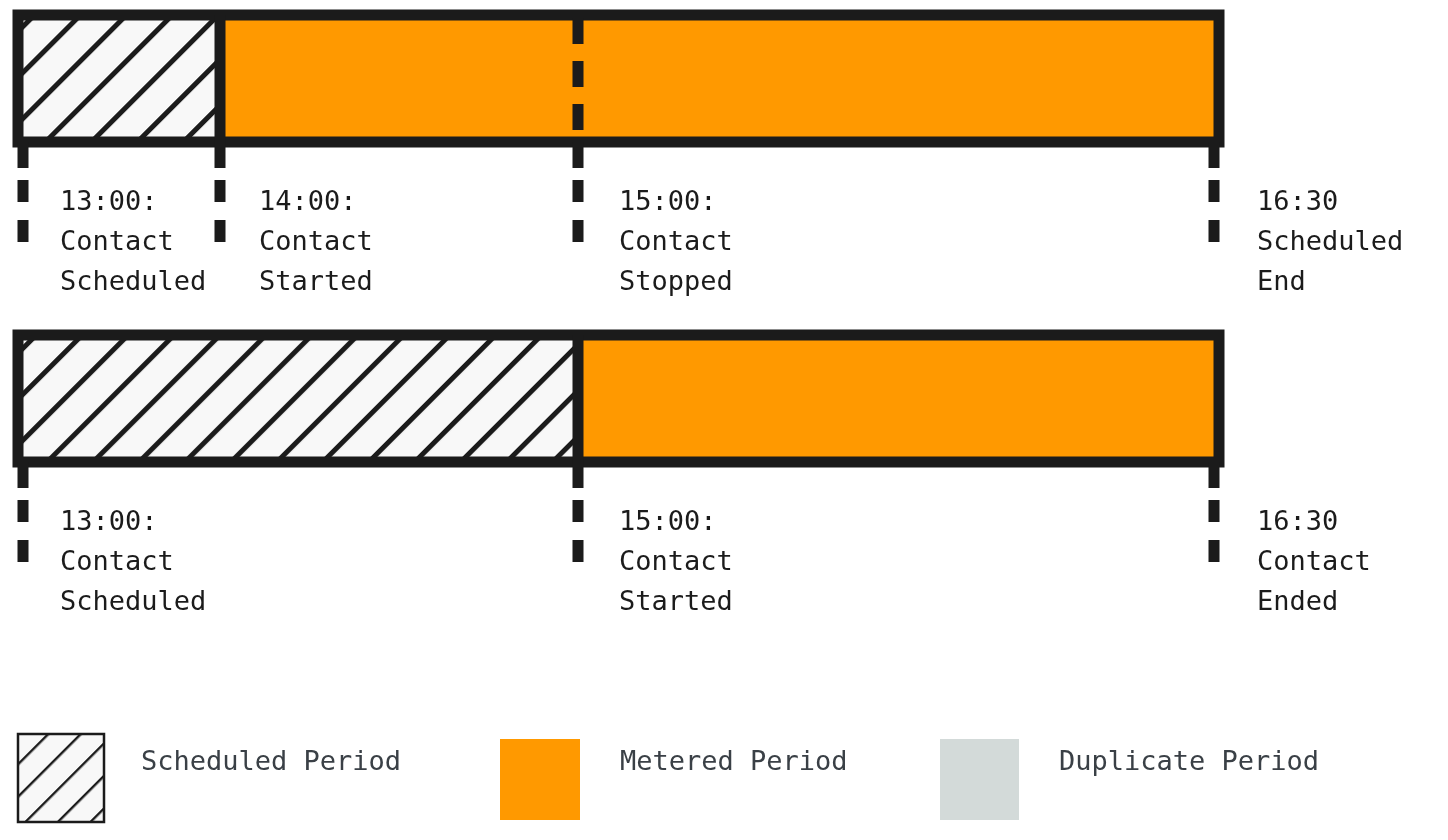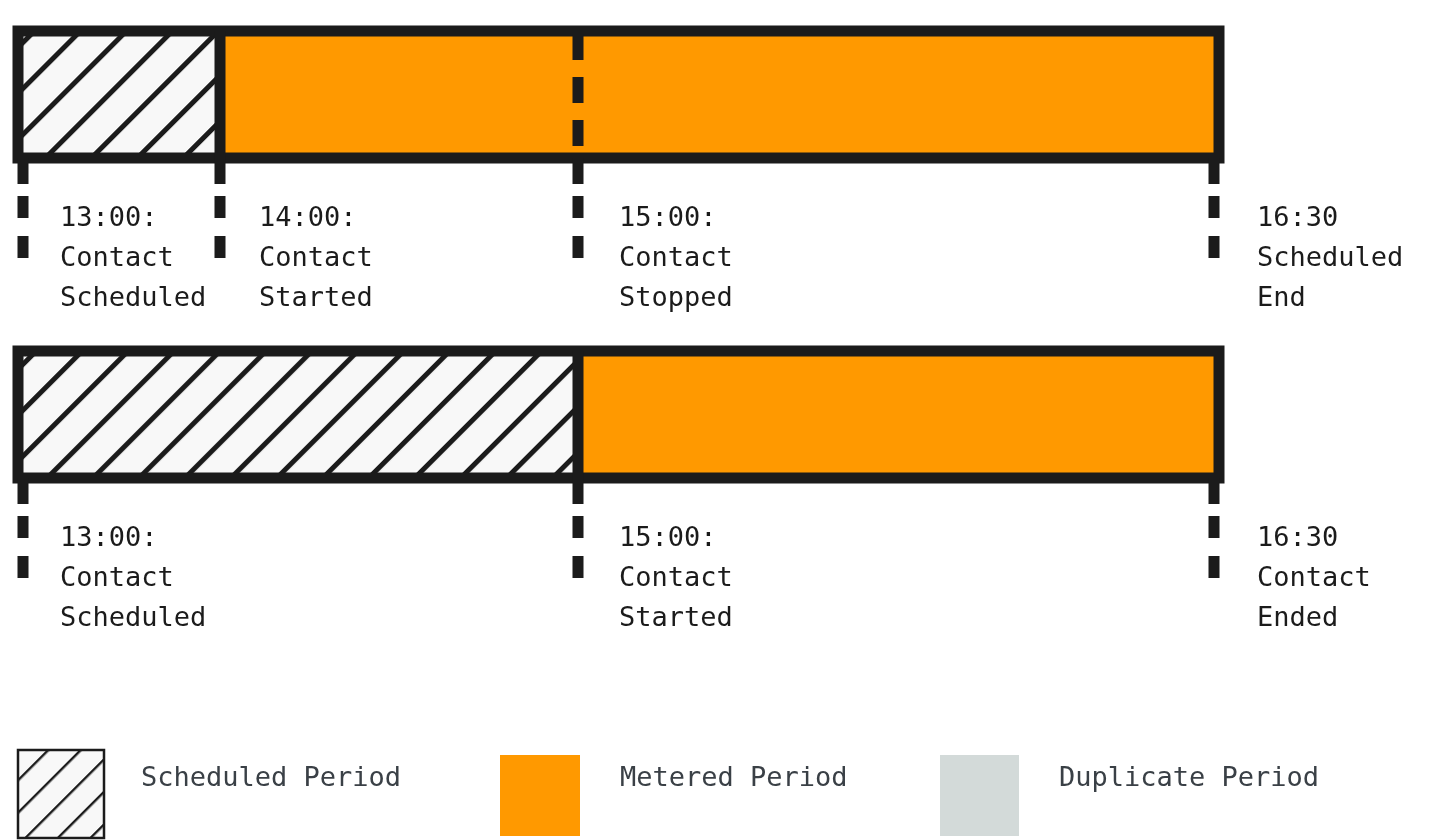--- a/index.html
+++ b/index.html
@@ -10,21 +10,21 @@
   }
   body {
     width: 1448px;
     height: 840px;
     position: relative;
     font-family: "DejaVu Sans Mono", "Liberation Mono", monospace;
     overflow: hidden;
   }
   #diagram-root {
     position: absolute;
-    left: 0; top: 16px;
+    left: 0; top: 0;
     width: 1448px;
     height: 721px;
   }
   svg.stage {
     display: block;
     width: 1448px;
     height: 840px;
   }
   .lbl {
     font-family: "DejaVu Sans Mono", "Liberation Mono", monospace;

